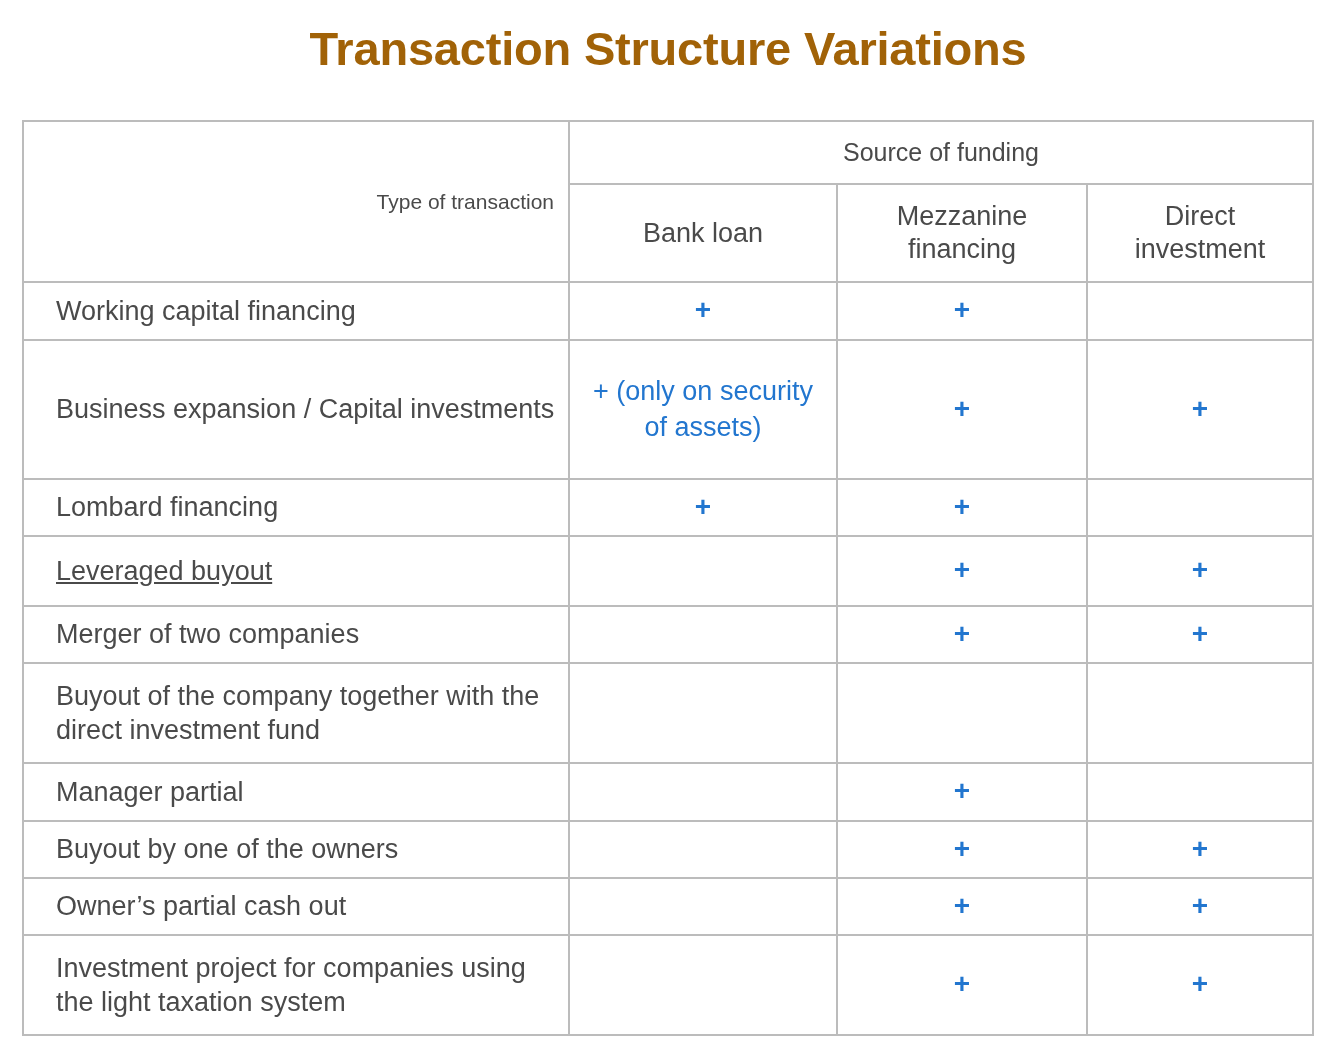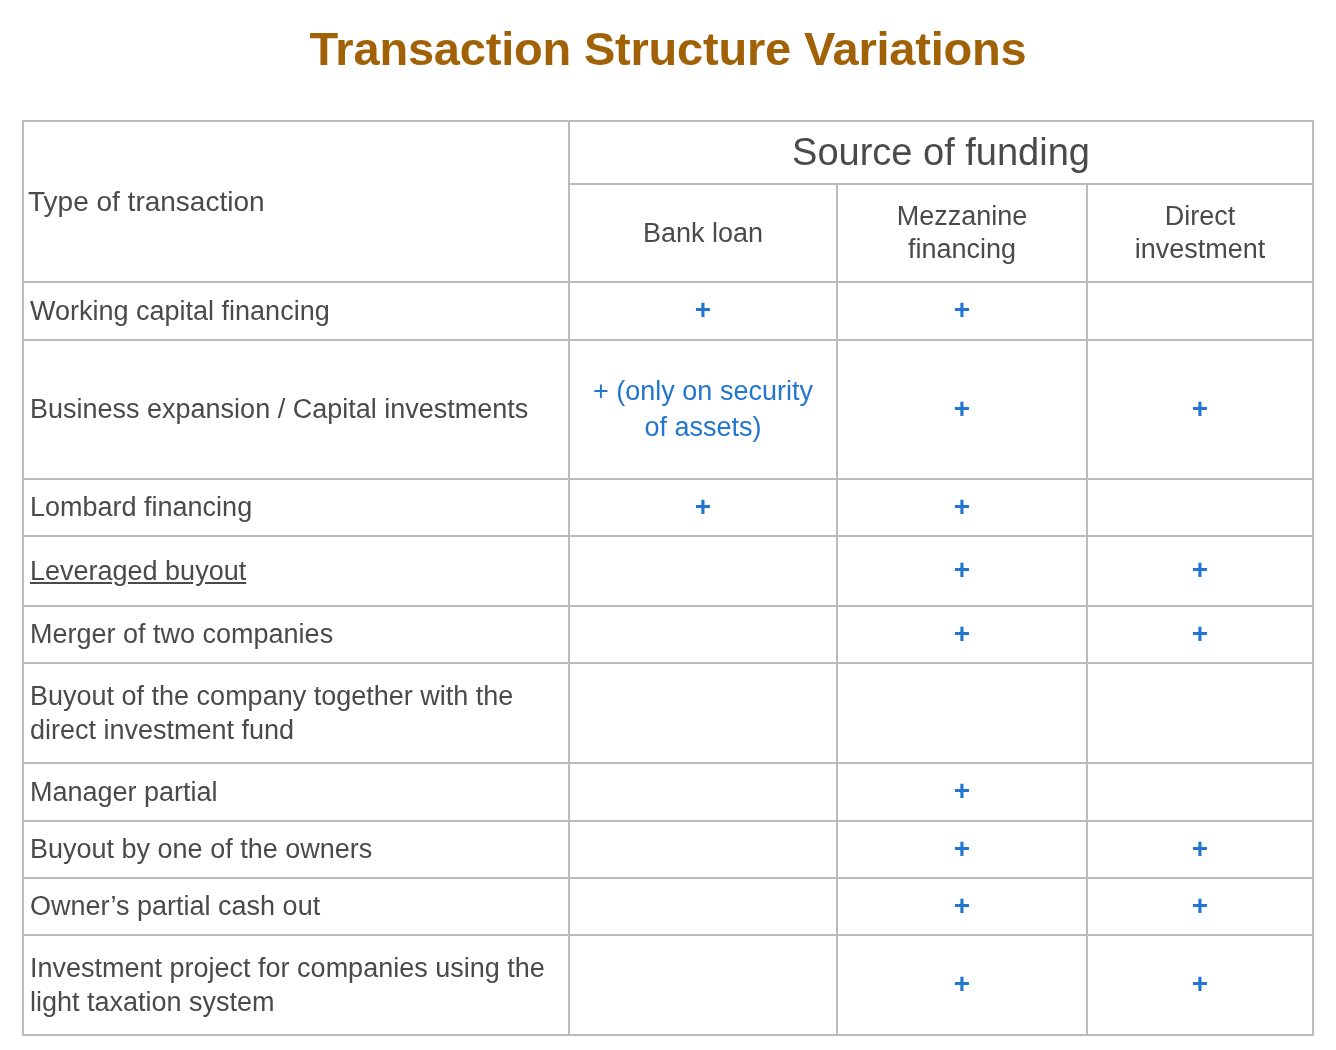--- a/index.html
+++ b/index.html
@@ -60,50 +60,50 @@
   }
 
   
   col.c-type { width: 546px; }
   col.c-bank { width: 268px; }
   col.c-mezz { width: 250px; }
   col.c-direct { width: 226px; }
 
   th.group-head {
     text-align: center;
-    font-size: 38px;
+    font-size: 25px;
     font-weight: bold;
     color: #3f3f3f;
     height: 63px;
     padding: 0 8px;
   }
 
   th.type-head {
-    text-align: left;
-    font-size: 28px;
+    text-align: right;
+    font-size: 21px;
     font-weight: bold;
     color: #3f3f3f;
-    padding: 0 4px;
+    padding: 0 14px;
   }
 
   th.sub-head {
     text-align: center;
     font-size: 27px;
     font-weight: normal;
     color: #4a4a4a;
     height: 98px;
     padding: 4px 10px;
     line-height: 1.22;
   }
 
   td.label {
     text-align: left;
     font-size: 27px;
     color: #4a4a4a;
-    padding: 9px 10px 9px 6px;
+    padding: 9px 10px 9px 32px;
     line-height: 1.26;
   }
 
   td.mark {
     text-align: center;
     font-size: 27px;
     color: #2276cf;
     padding: 6px 8px;
     line-height: 1.24;
   }

